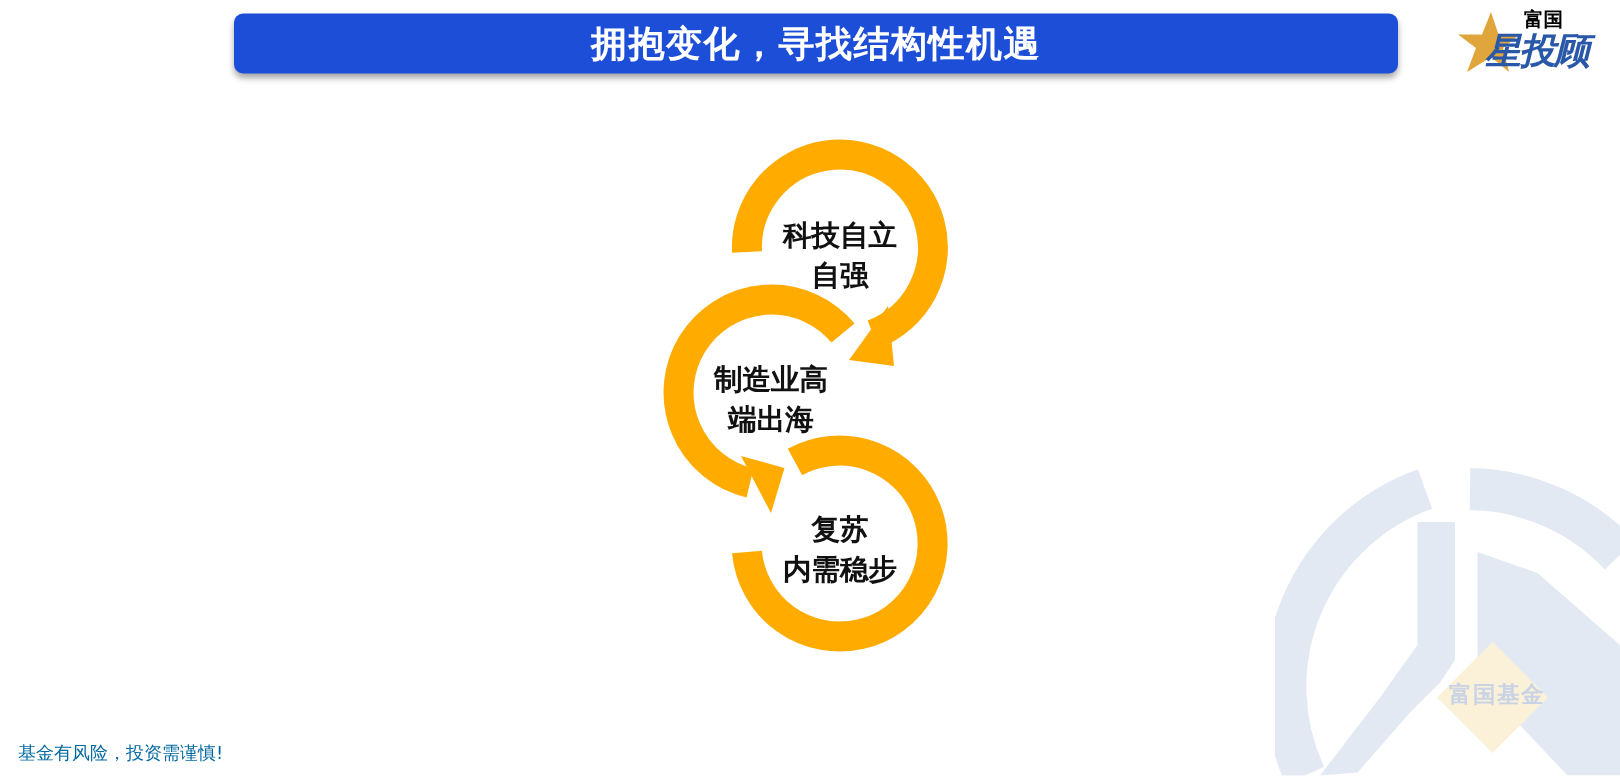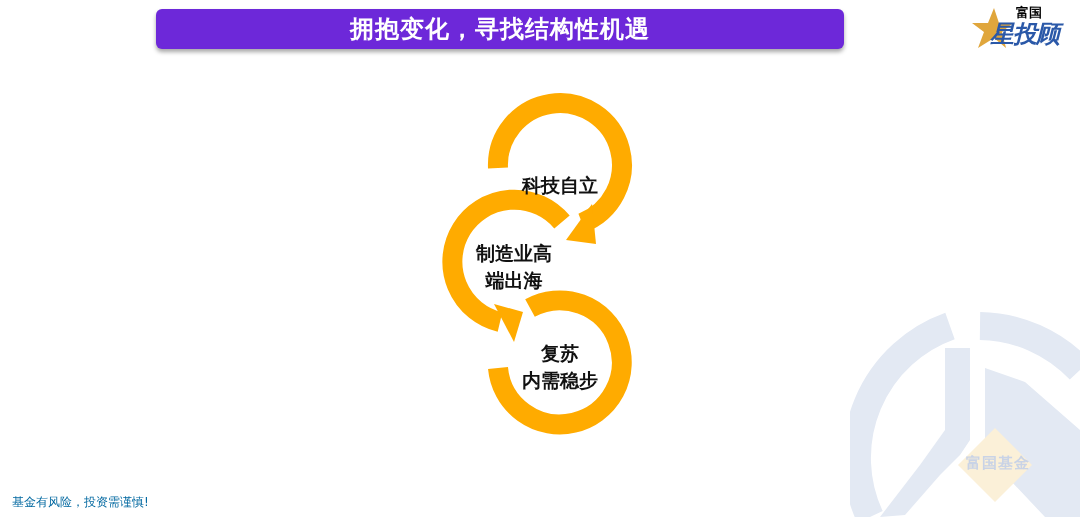--- a/index.html
+++ b/index.html
@@ -1,22 +1,22 @@
 <!DOCTYPE html>
 <html><head>
 <meta charset="utf-8">
 <style>
   html, body { margin:0; padding:0; }
   body {
     width:1080px; height:517px; position:relative; overflow:hidden;
     background:#ffffff; font-family:"DejaVu Sans", "Liberation Sans", sans-serif;
   }
   .title-bar {
-    position:absolute; left:156px; top:9px; width:688px; height:40px;
-    background:#6d28d9; border-radius:6px;
+    position:absolute; left:156px; top:9px; width:776px; height:40px;
+    background:#1d4ed8; border-radius:6px;
     box-shadow:0 3px 4px rgba(0,0,0,0.35);
     display:flex; align-items:center; justify-content:center;
   }
   .title-text {
     color:#ffffff; font-size:24px; font-weight:bold; letter-spacing:1px;
   }
   .brand {
     position:absolute; left:968px; top:2px; width:110px; height:48px;
   }
   .brand-small {
@@ -71,22 +71,23 @@
     <g fill="none" stroke="#ffab00" stroke-width="20">
       <path d="M 142 142 A 62 62 0 1 0 80 242"></path>
     </g>
     <polygon points="74,224 94,262 103,232" fill="#ffab00"></polygon>
 
     <g fill="none" stroke="#ffab00" stroke-width="20">
       <path d="M 110 228 A 62 62 0 1 1 78 288"></path>
     </g>
   </svg>
 
-  <div class="node-label" style="left:70px; top:64px;margin-top:28px;">
+  <div class="node-label" style="left:70px; top:64px;">
     <div>科技自立</div>
+    <div>自强</div>
   </div>
   <div class="node-label" style="left:24px; top:160px;">
     <div>制造业高</div>
     <div>端出海</div>
   </div>
   <div class="node-label" style="left:70px; top:260px;">
     <div>复苏</div>
     <div>内需稳步</div>
   </div>
 </div>

